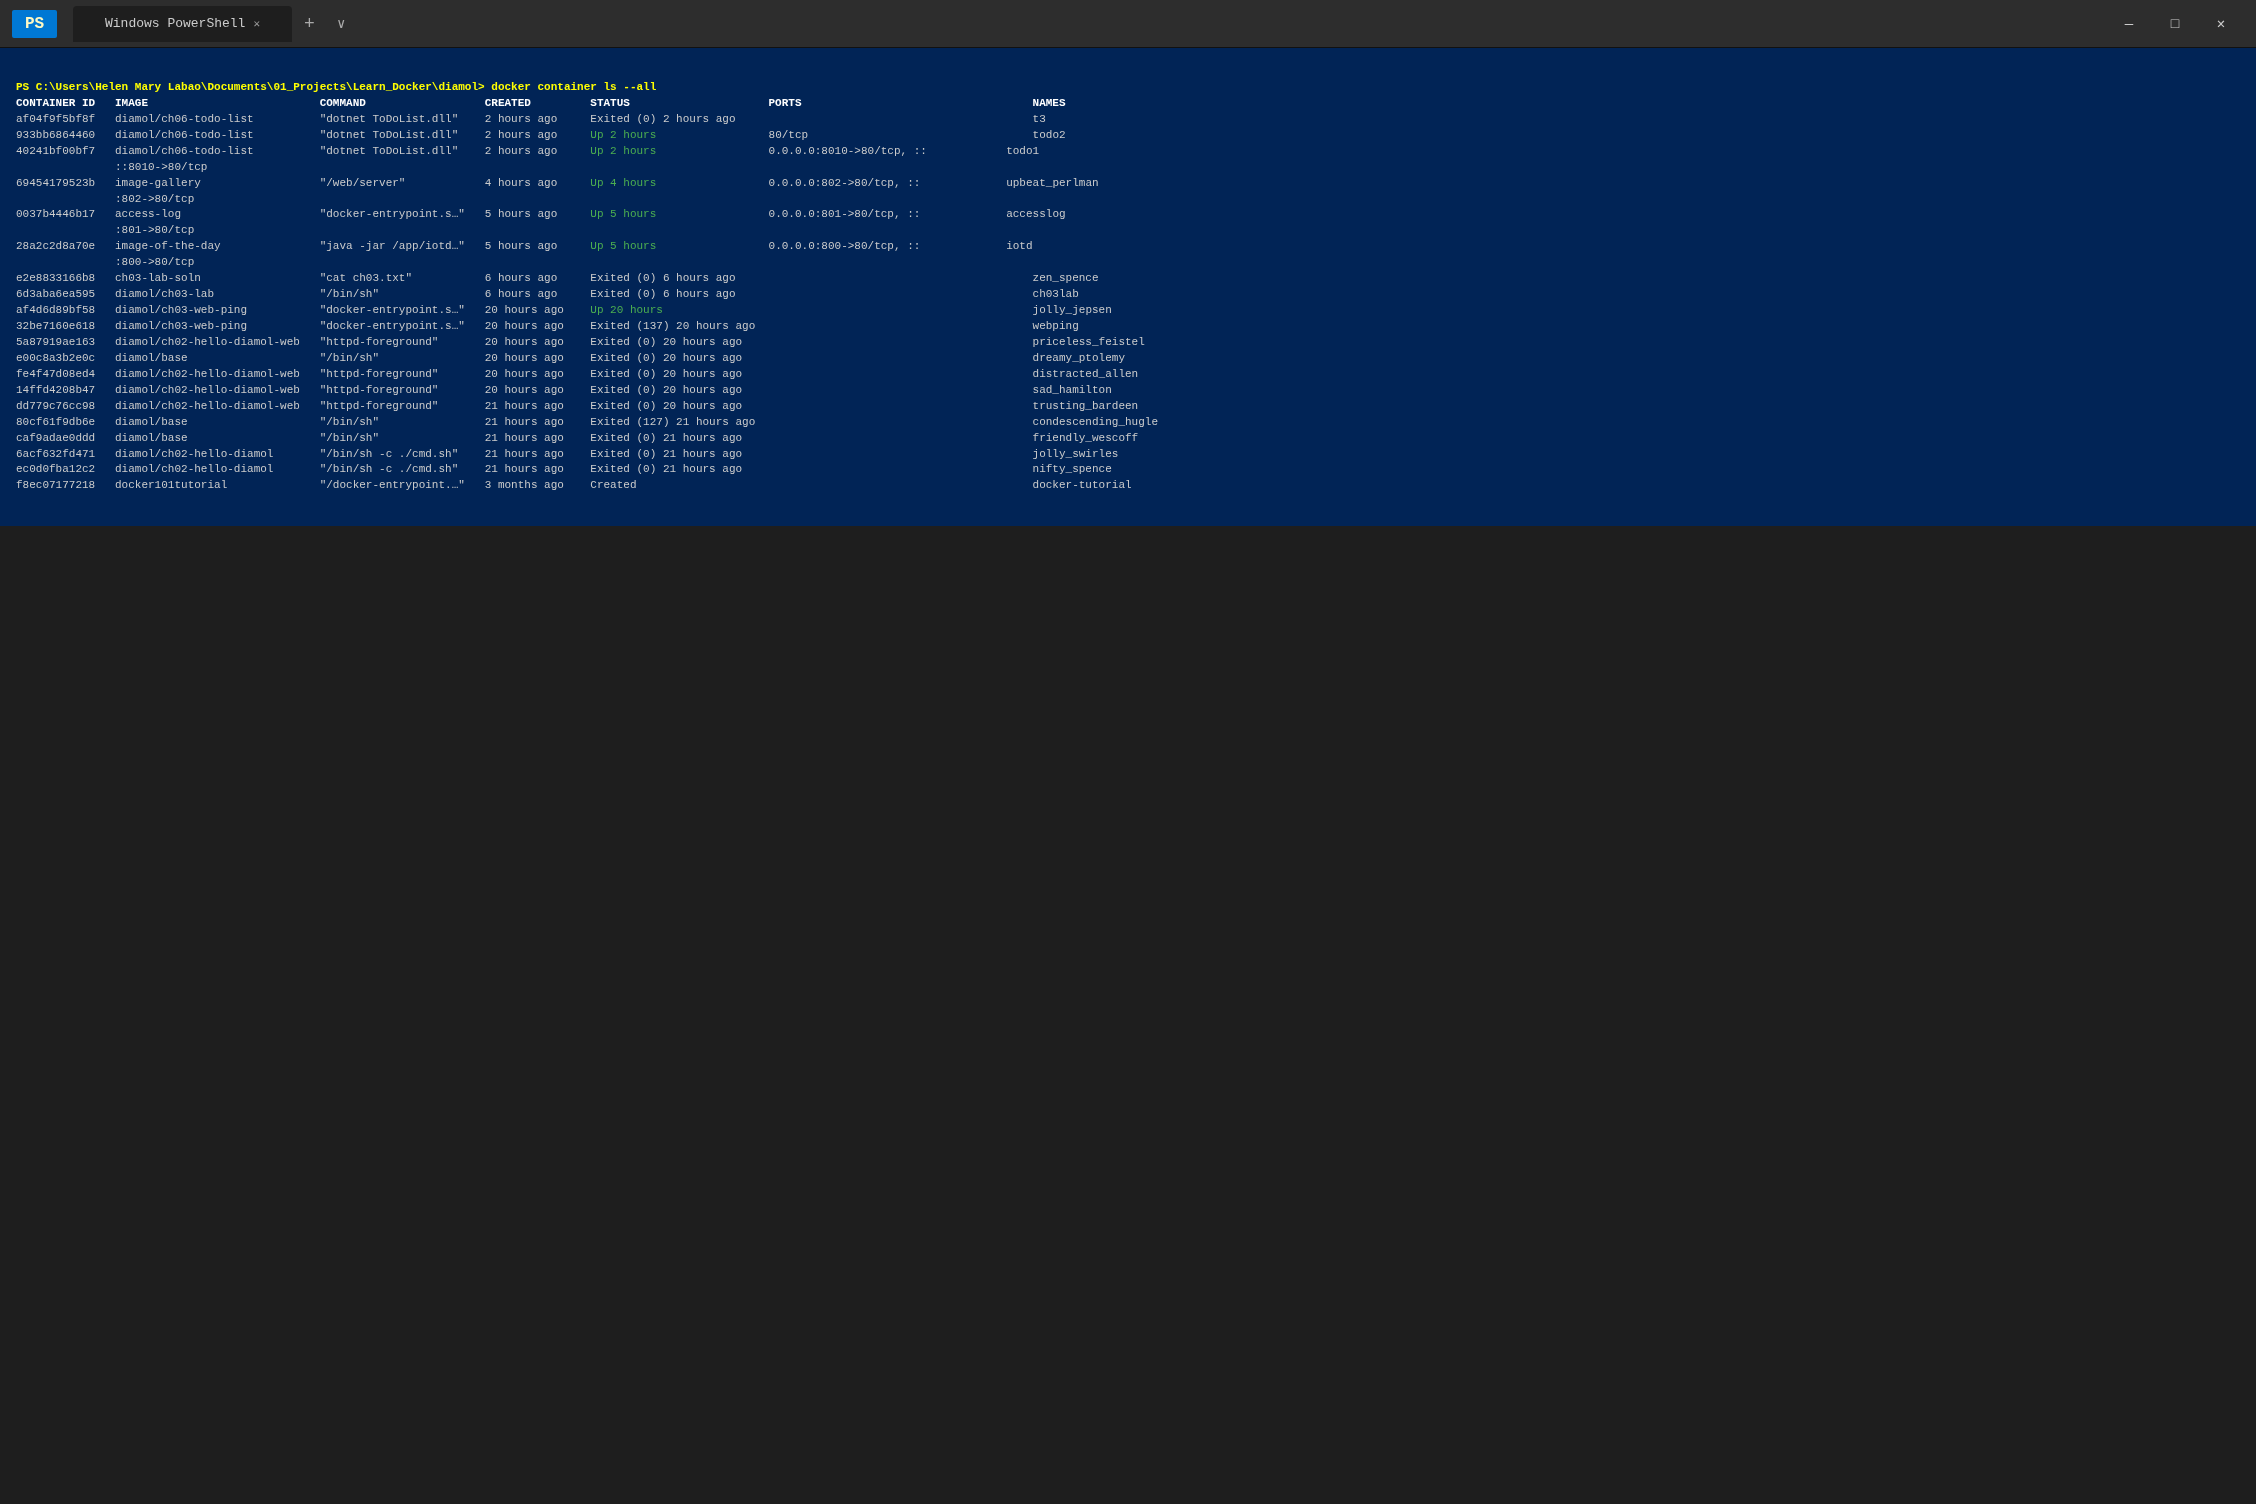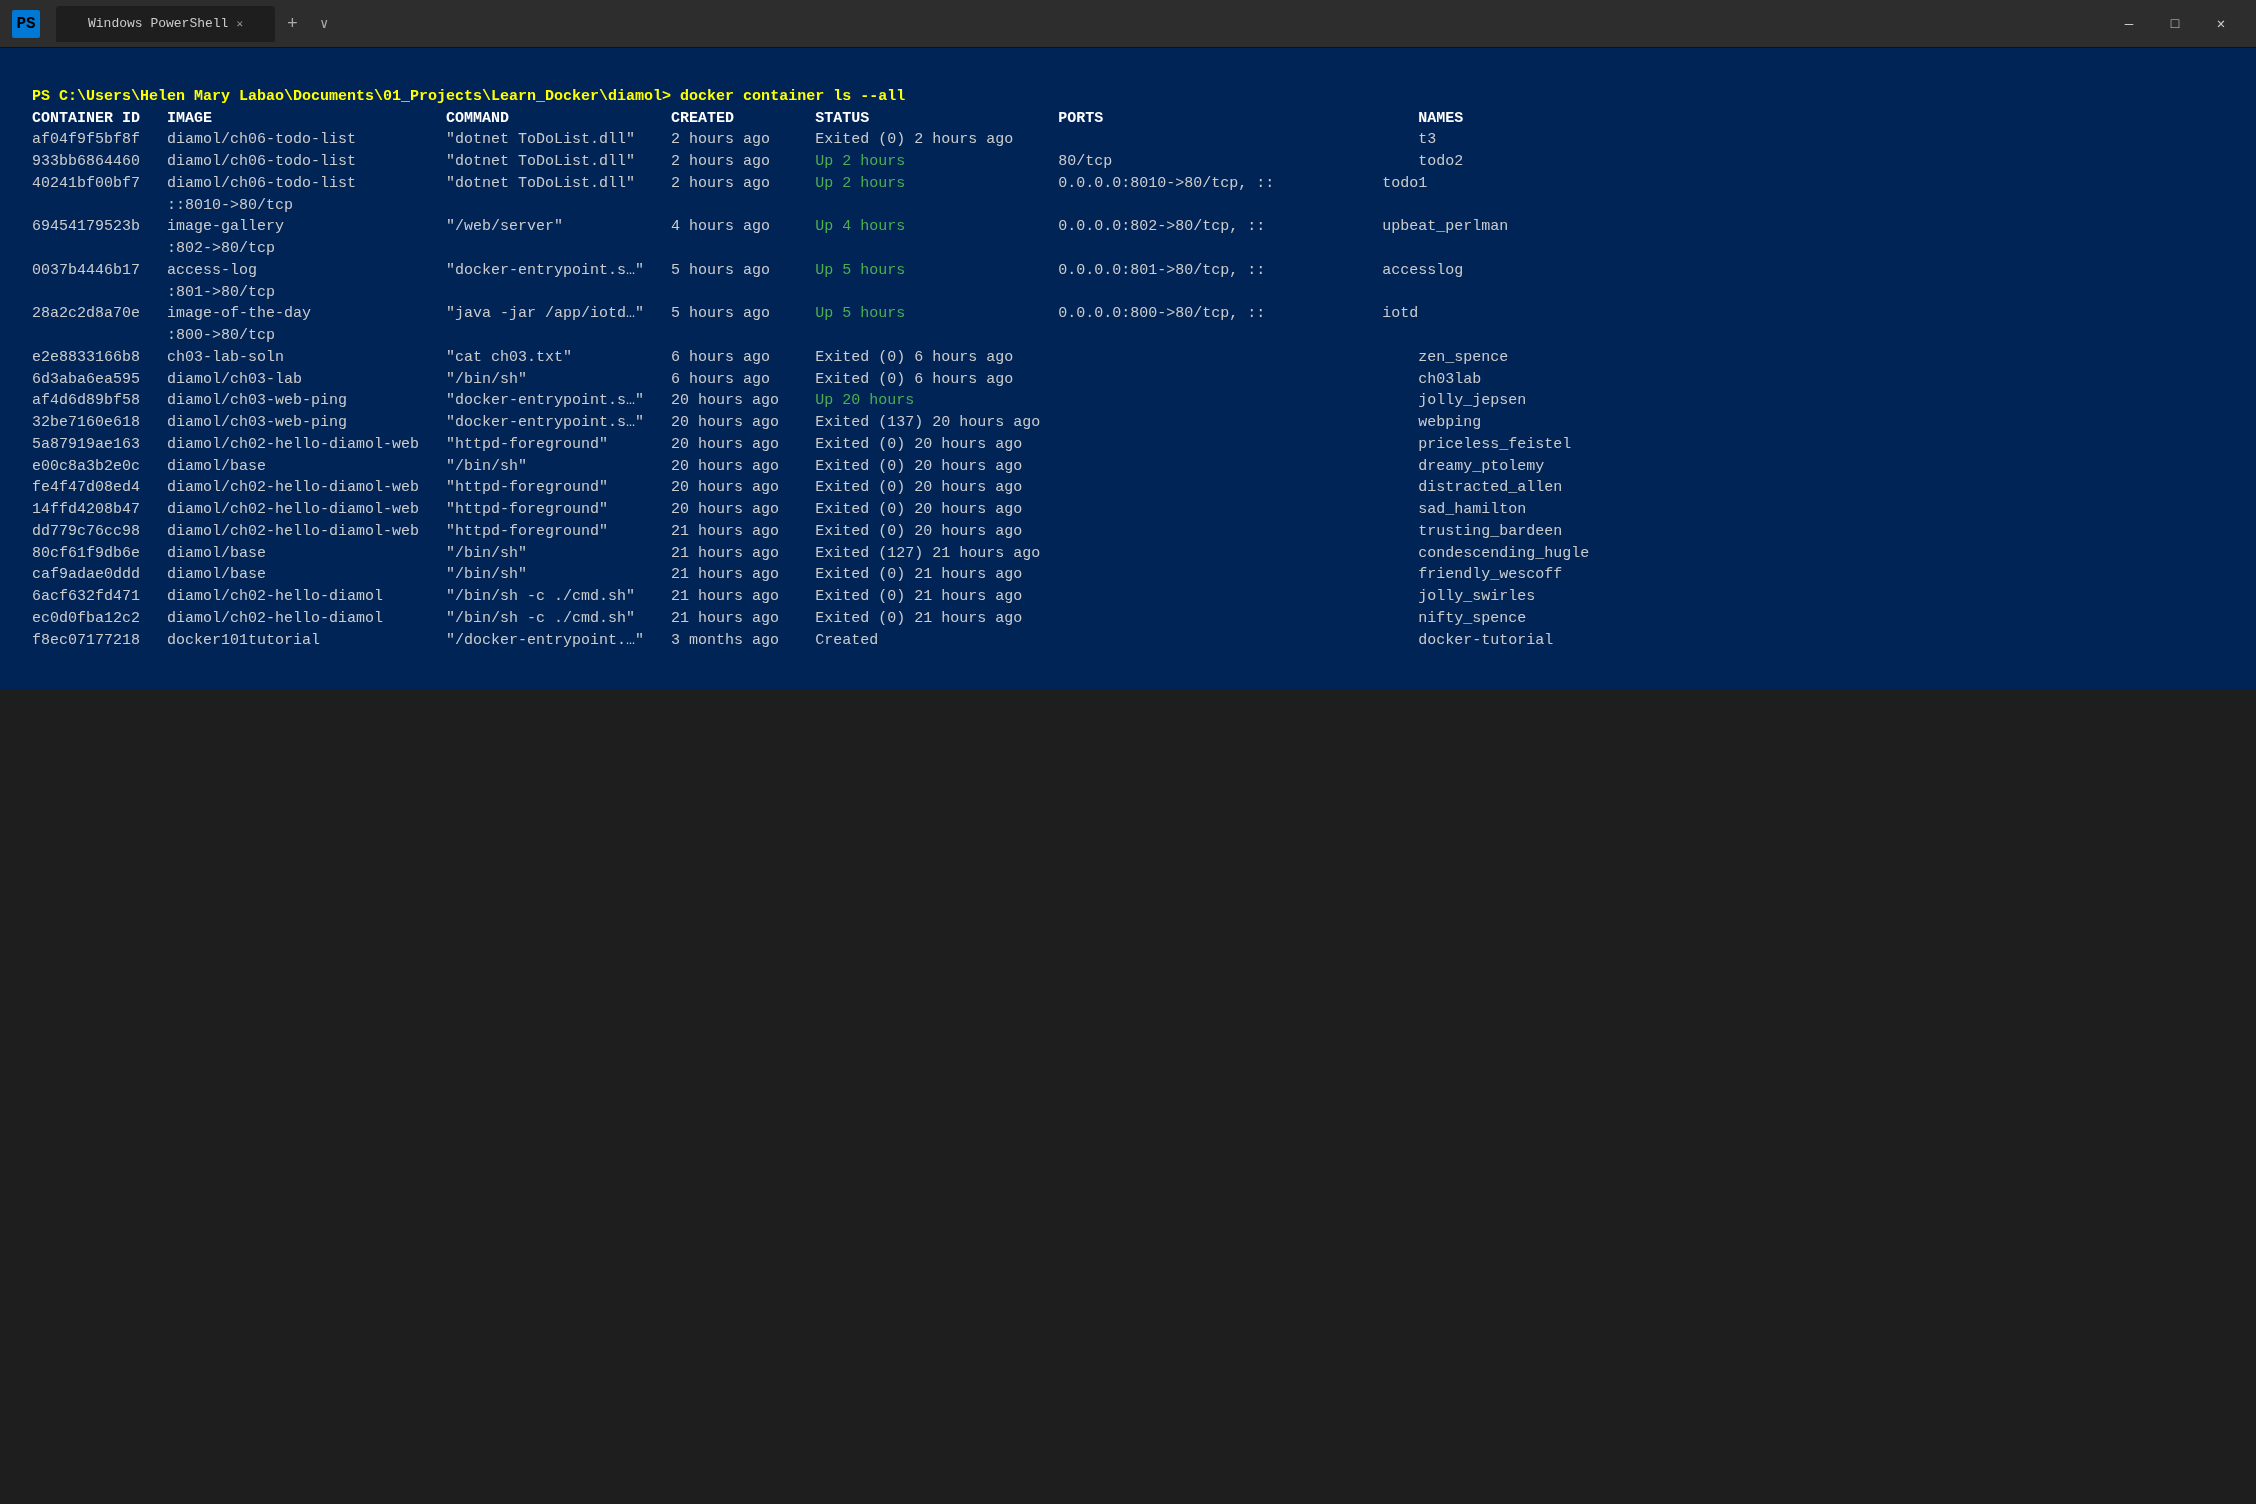--- a/index.html
+++ b/index.html
@@ -22,29 +22,29 @@
       background: #2d2d2d;
       height: 48px;
       display: flex;
       align-items: center;
       padding: 0 12px;
       gap: 8px;
       border-bottom: 1px solid #111;
       flex-shrink: 0;
     }
     .titlebar-icon {
-      width: 28px;
+      width: 45px;
       height: 28px;
       background: #0078d4;
       display: flex;
       align-items: center;
       justify-content: center;
       font-size: 16px;
       font-weight: bold;
-      color: #000000;
+      color: #fef9c3;
       border-radius: 2px;
       flex-shrink: 0;
     }
     .titlebar-tabs {
       display: flex;
       align-items: center;
       gap: 2px;
       margin-left: 8px;
     }
     .tab {
@@ -89,24 +89,24 @@
       align-items: center;
       justify-content: center;
       color: #ccc;
       font-size: 14px;
       cursor: pointer;
     }
 
     .terminal {
       flex: 1;
       background: #012456;
-      padding: 16px 32px;
+      padding: 16px 16px;
       overflow: auto;
       font-family: 'Consolas', 'Courier New', monospace;
-      font-size: 15px;
+      font-size: 11px;
       line-height: 1.45;
       color: #cccccc;
       white-space: pre;
     }
     .cmd-line {
       color: #ffff00;
       font-weight: bold;
     }
     .header-line {
       color: #ffffff;

